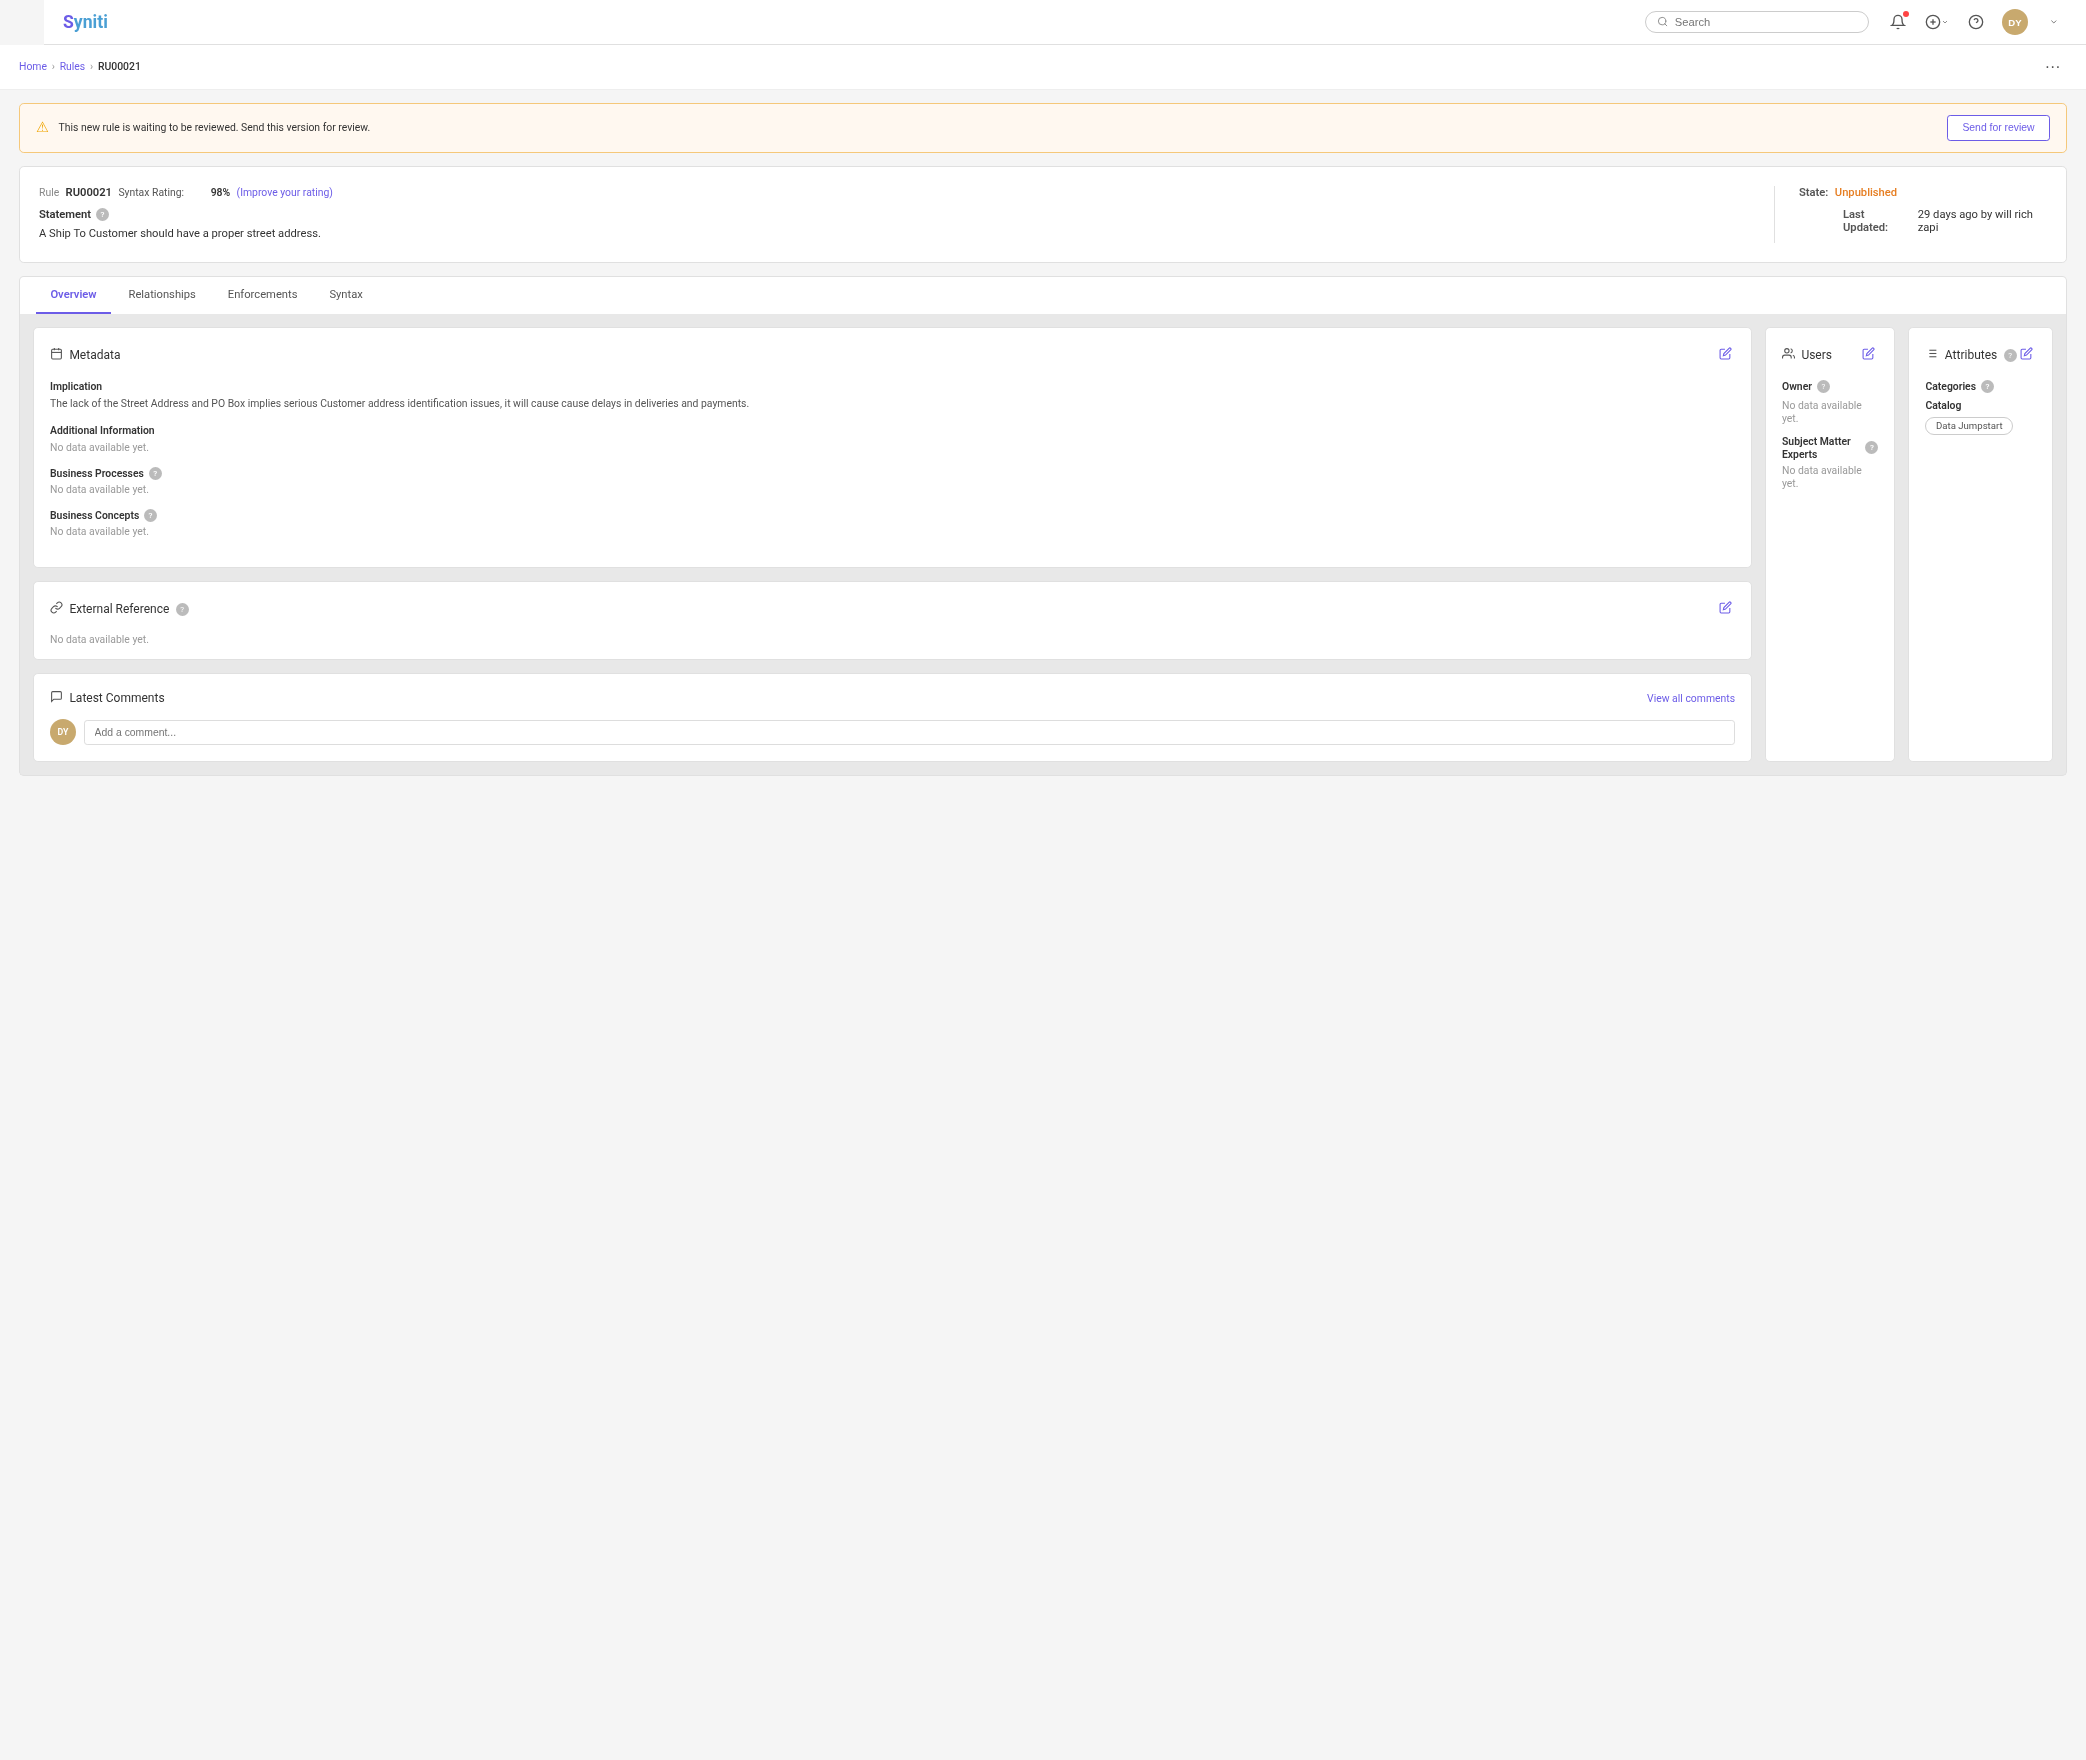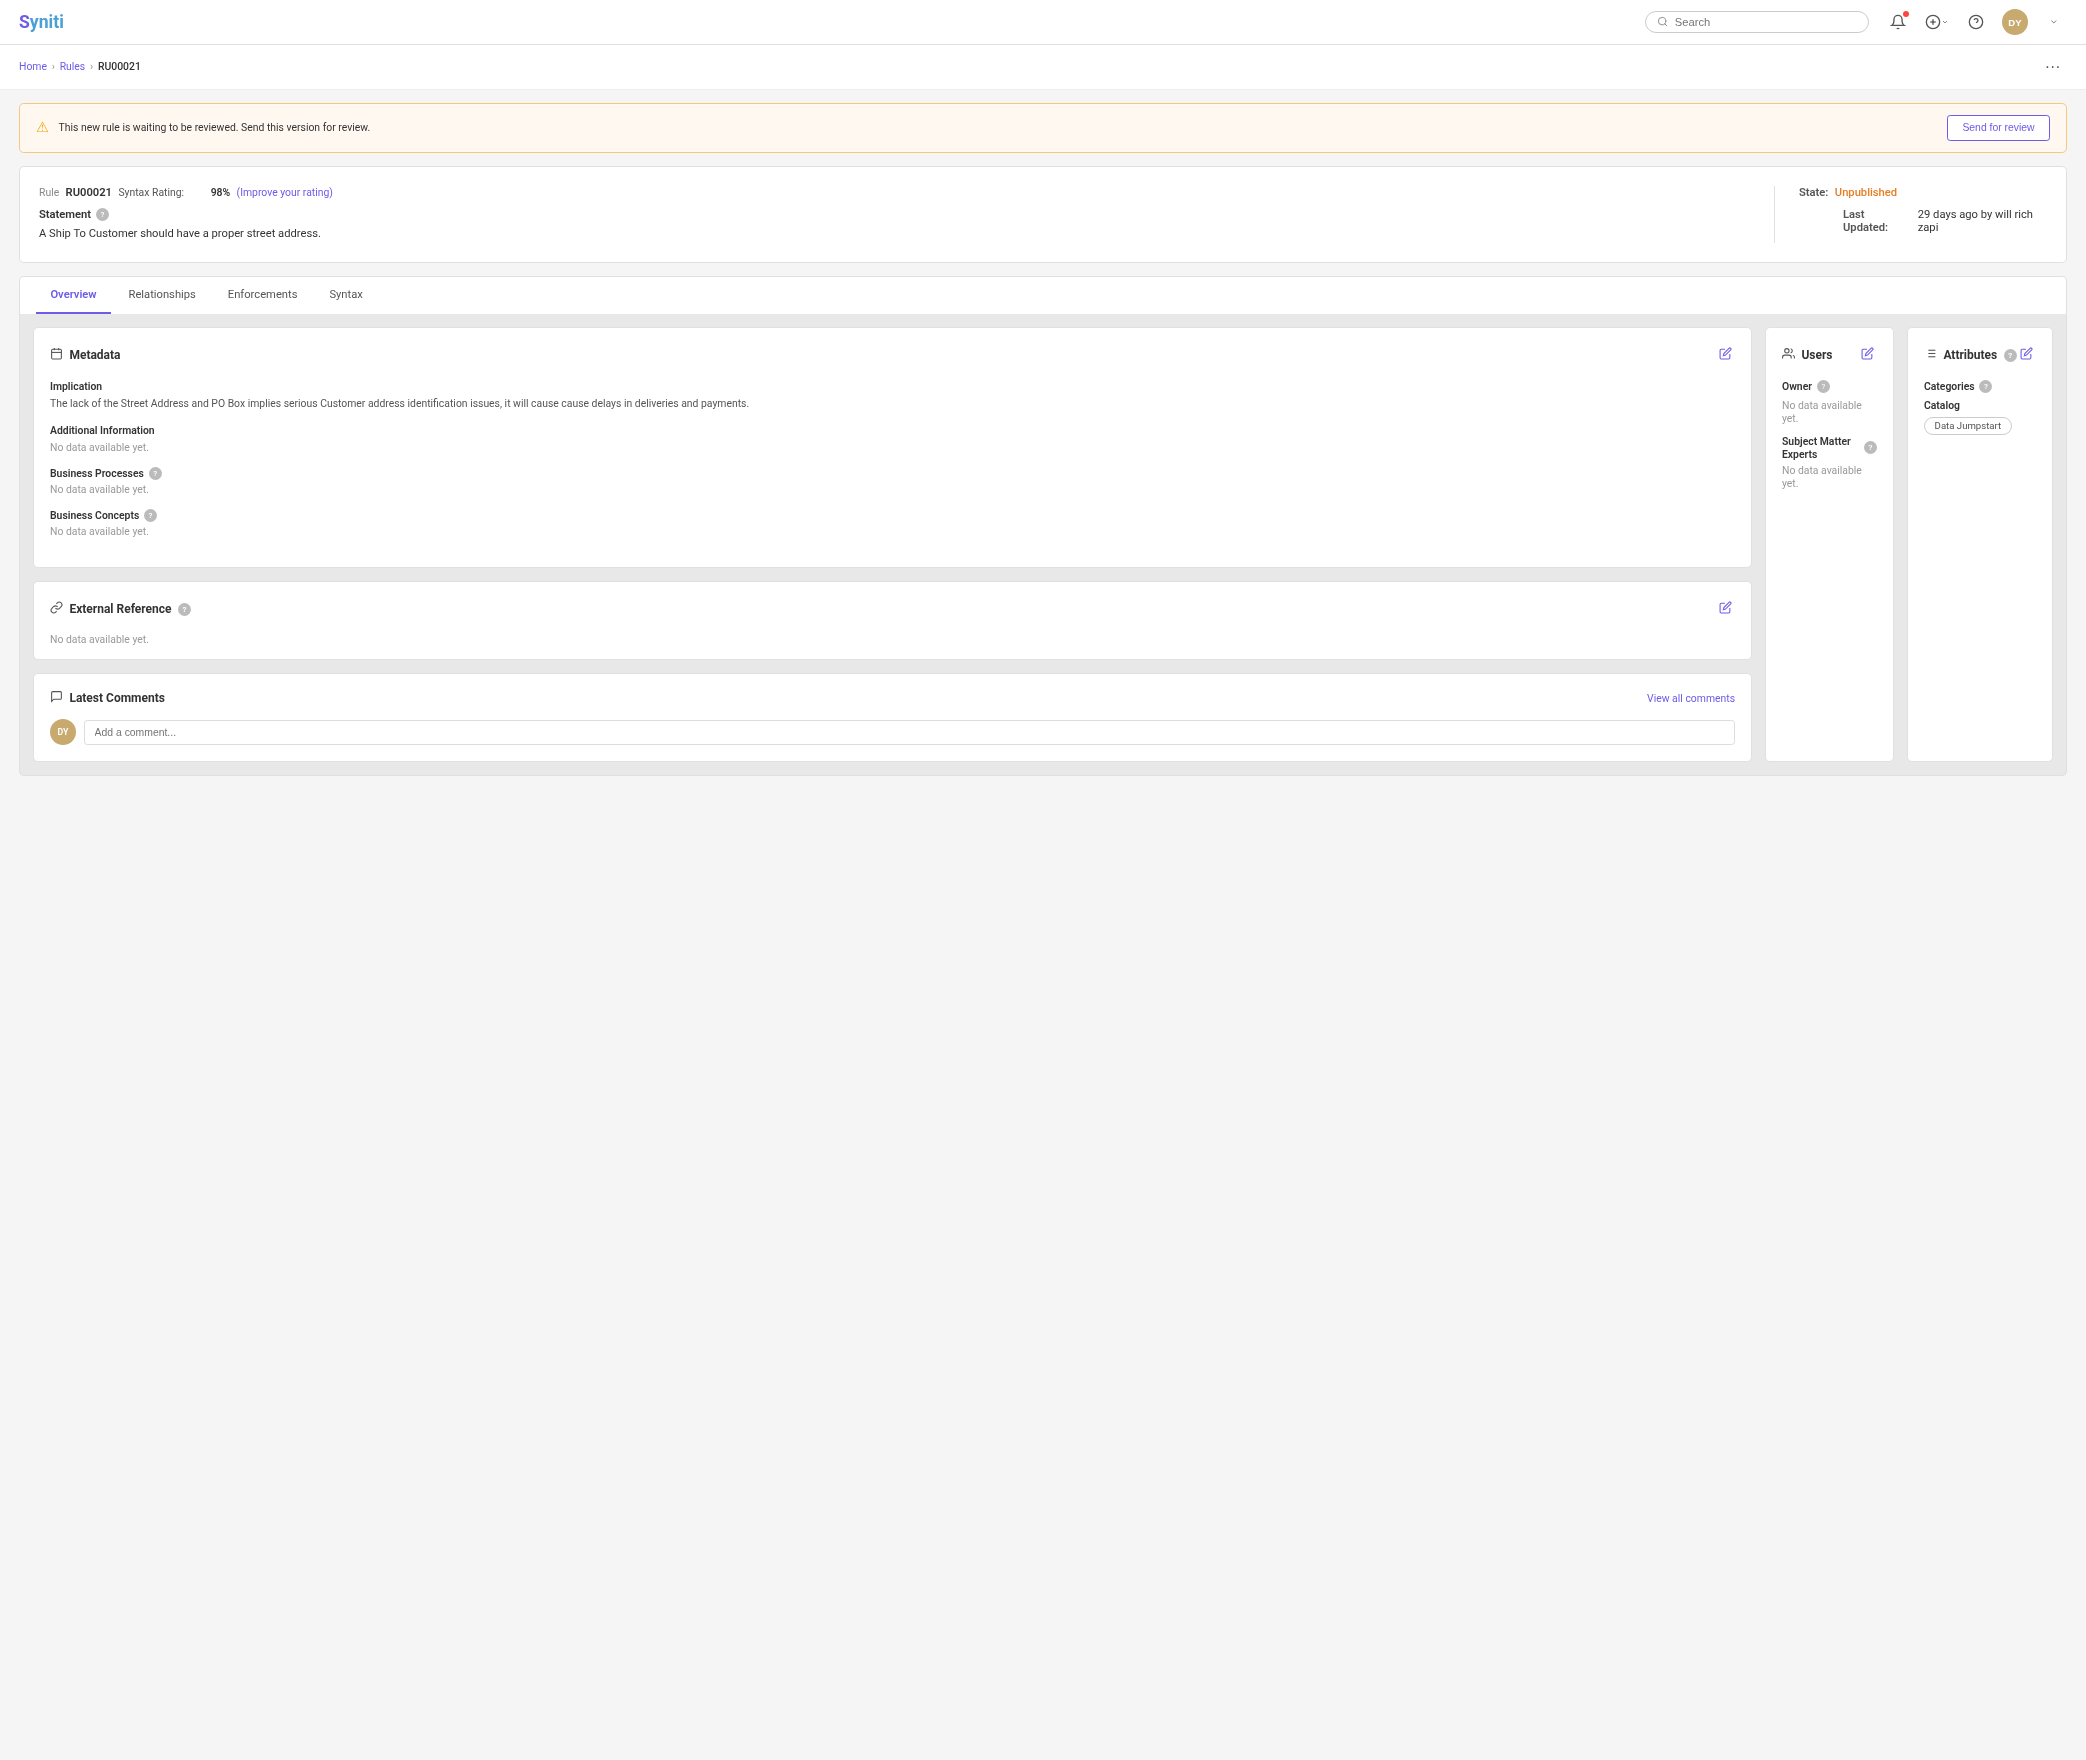--- a/index.html
+++ b/index.html
@@ -9,20 +9,21 @@
     .header {
       background: #fff;
       border-bottom: 0.8px solid #e0e0e0;
       display: flex;
       align-items: center;
       padding: 0 19px;
       height: 45px;
       position: sticky;
       top: 0;
       z-index: 100;
+      margin-left: 44px;
     }
     .logo {
       font-size: 17.6px;
       font-weight: 700;
       margin-right: auto;
     }
     .logo-s { color: #6c5ce7; }
     .logo-text { color: #4a9fd4; }
     .search-bar {
       display: flex;
@@ -257,21 +258,21 @@
       display: flex;
       align-items: center;
       justify-content: space-between;
       margin-bottom: 13px;
     }
     .panel-title {
       display: flex;
       align-items: center;
       gap: 6.4px;
       font-size: 12px;
-      font-weight: 700;
+      font-weight: 400;
       color: #333;
     }
     .panel-icon { font-size: 13px; color: #555; }
     .edit-icon-btn {
       background: none;
       border: none;
       cursor: pointer;
       color: #6c5ce7;
       font-size: 13px;
       padding: 3.2px;

